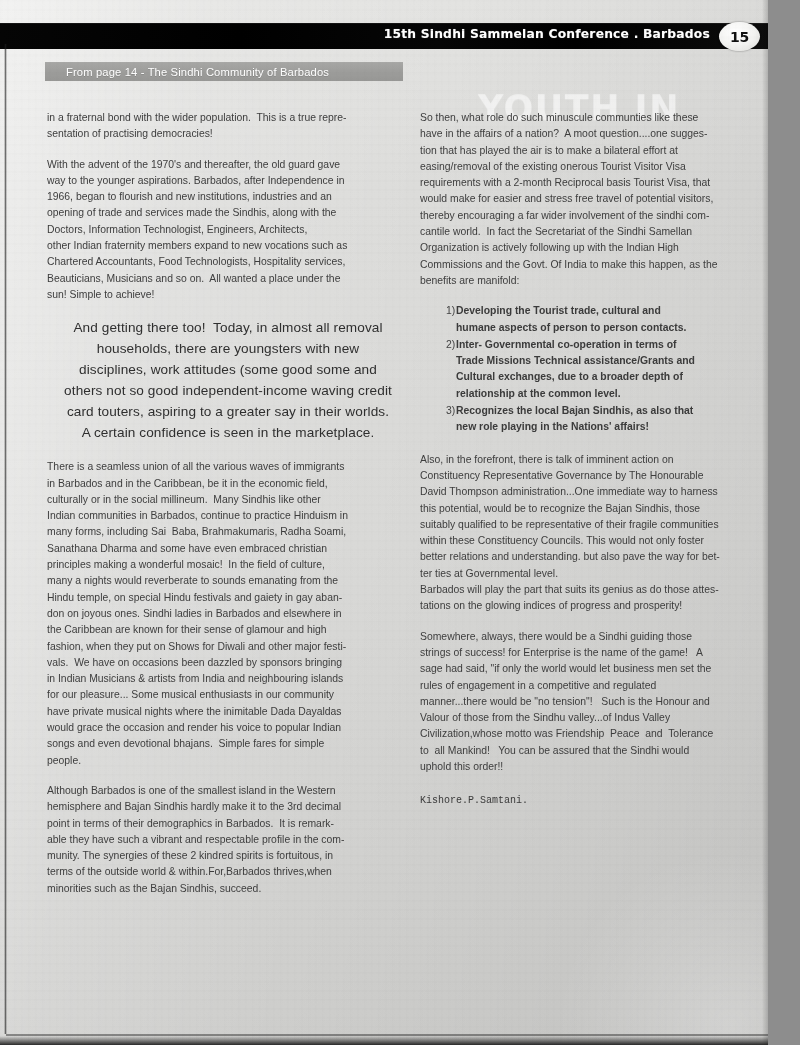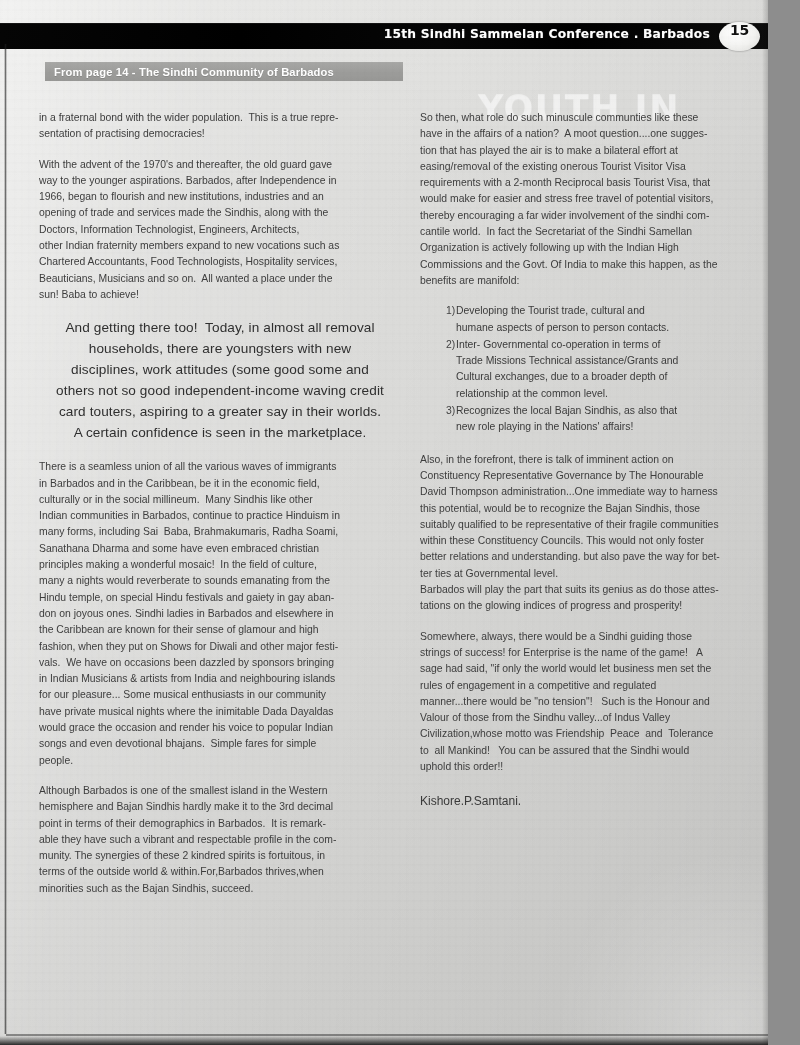--- a/index.html
+++ b/index.html
@@ -80,21 +80,21 @@
     white-space: nowrap;
     text-shadow: 0 0 1px rgba(255,255,255,0.35);
   }
   .page-badge {
     position: absolute;
     right: 8px; top: 22px;
     width: 41px; height: 29px;
     border-radius: 50%;
     background: radial-gradient(ellipse at 40% 35%, #ffffff 0%, #f2f2f0 55%, #d9d9d6 100%);
     display: flex;
-    align-items: flex-start;
+    align-items: center;
     justify-content: center;
     box-shadow: 0 0 2px rgba(0,0,0,0.5);
   }
   .page-badge span {
     color: #111;
     font-size: 14px;
     font-weight: bold;
     font-family: "DejaVu Sans", sans-serif;
     letter-spacing: -0.3px;
   }
@@ -104,22 +104,22 @@
     position: absolute;
     left: 45px; top: 62px;
     width: 358px; height: 19px;
     background: linear-gradient(to bottom, #a8a8a6 0%, #9e9e9c 45%, #979795 100%);
     display: flex;
     align-items: center;
   }
   .continued-banner span {
     color: #ffffff;
     font-size: 11.2px;
-    font-weight: bold;
-    padding-left: 9px;
+    font-weight: normal;
+    padding-left: 21px;
     letter-spacing: 0.15px;
     white-space: nowrap;
     text-shadow: 0 1px 0 rgba(0,0,0,0.12);
   }
 
   
   .watermark {
     position: absolute;
     left: 478px; top: 52px;
     font-size: 35px;
@@ -143,21 +143,21 @@
 
   
   .col {
     position: absolute;
     top: 110px;
     font-size: 10.4px;
     line-height: 16.3px;
     color: #3b3b3b;
     text-align: left;
   }
-  .col-left  { left: 39px;  width: 362px; }
+  .col-left  { left: 47px;  width: 362px; }
   .col-right { left: 420px; width: 350px; }
 
   .col p {
     margin: 0 0 14px 0;
     color: #3d3d3d;
   }
 
   .line { display: block; white-space: pre; }
 
   
@@ -181,24 +181,24 @@
     display: flex;
     margin-bottom: 1px;
   }
   .numlist .num {
     width: 36px;
     flex: 0 0 36px;
     padding-left: 26px;
     box-sizing: border-box;
     color: #434343;
   }
-  .numlist .body { flex: 1; }
+  .numlist .body { flex: 1; font-weight: bold; }
   .numlist .body .line { white-space: pre; }
 
-  .byline { margin-top: 18px; font-size: 12px; color: #3a3a3a; }
+  .byline { margin-top: 18px; font-size: 10px; color: #3a3a3a; font-family: Liberation Mono, monospace; }
 </style>
 </head>
 <body>
 
 <div class="page">
 
   <div class="watermark-arc"></div>
 
   <div class="header-bar"></div>
   <div class="header-title">15th Sindhi Sammelan Conference . Barbados</div>
@@ -219,21 +219,21 @@
       </p>
     <p>
         <span class="line">With the advent of the 1970's and thereafter, the old guard gave</span>
         <span class="line">way to the younger aspirations. Barbados, after Independence in</span>
         <span class="line">1966, began to flourish and new institutions, industries and an</span>
         <span class="line">opening of trade and services made the Sindhis, along with the</span>
         <span class="line">Doctors, Information Technologist, Engineers, Architects,</span>
         <span class="line">other Indian fraternity members expand to new vocations such as</span>
         <span class="line">Chartered Accountants, Food Technologists, Hospitality services,</span>
         <span class="line">Beauticians, Musicians and so on.  All wanted a place under the</span>
-        <span class="line">sun! Baba to achieve!</span>
+        <span class="line">sun! Simple to achieve!</span>
       </p>
     <div class="pullquote">
         <span class="line">And getting there too!  Today, in almost all removal</span>
         <span class="line">households, there are youngsters with new</span>
         <span class="line">disciplines, work attitudes (some good some and</span>
         <span class="line">others not so good independent-income waving credit</span>
         <span class="line">card touters, aspiring to a greater say in their worlds.</span>
         <span class="line">A certain confidence is seen in the marketplace.</span>
       </div>
     <p>

